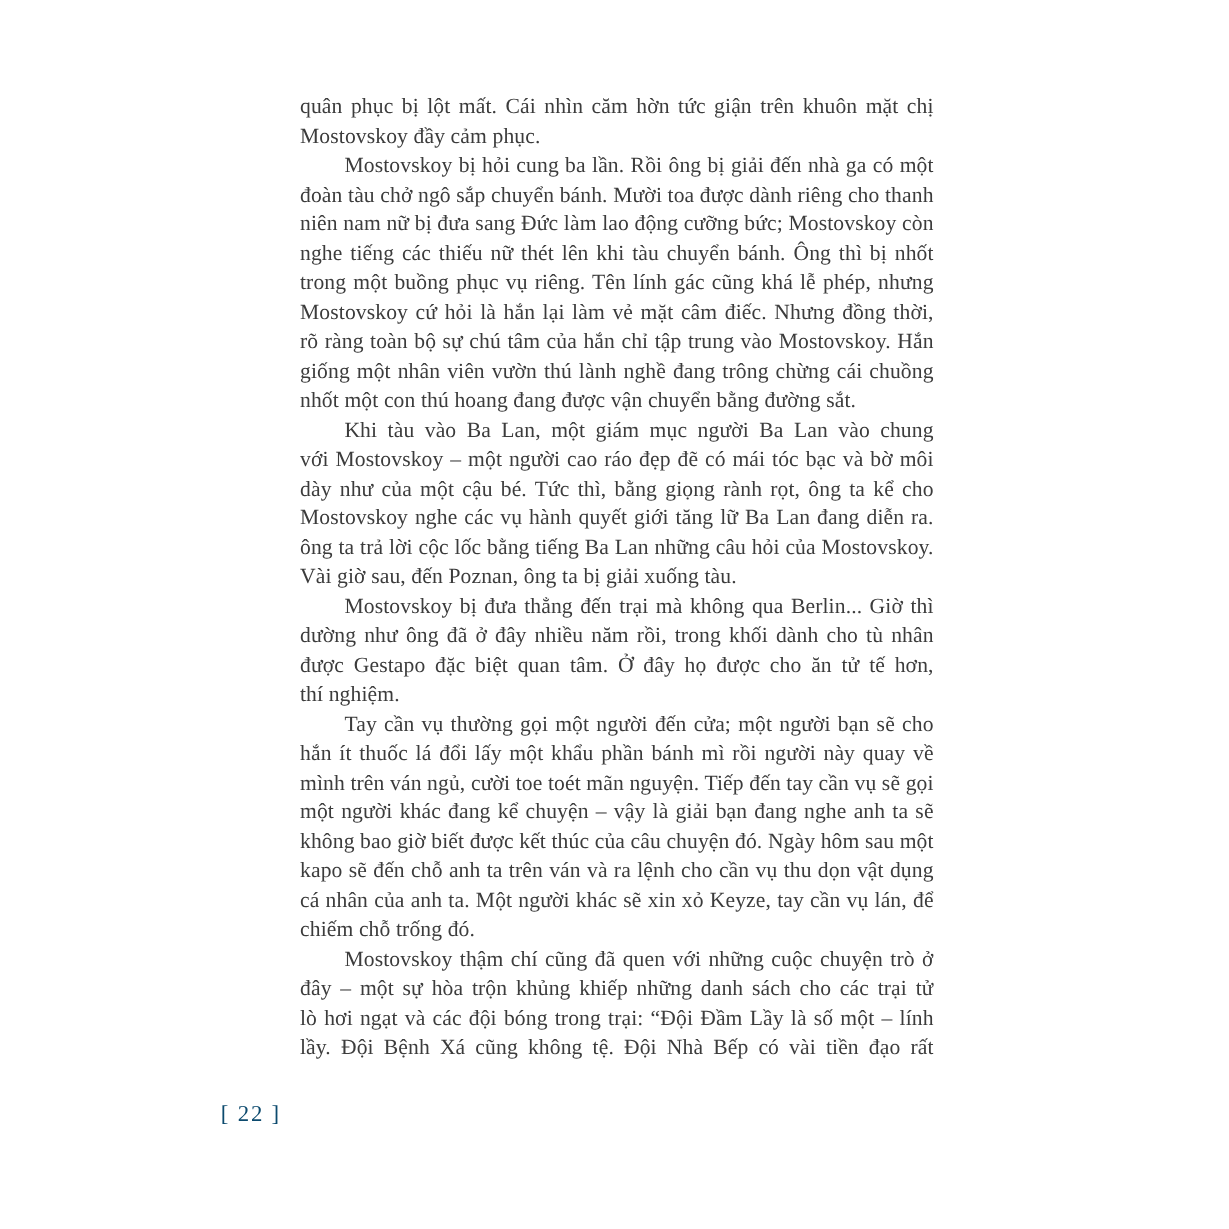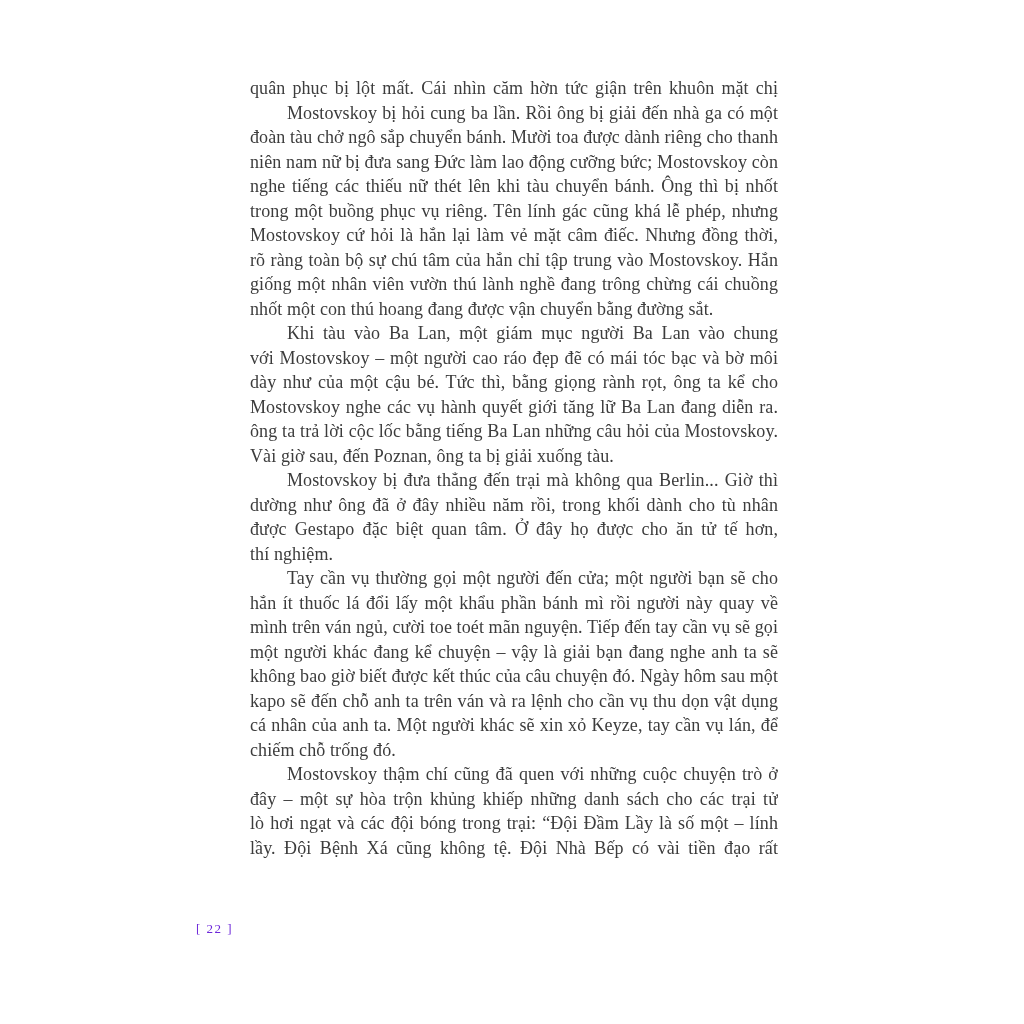--- a/index.html
+++ b/index.html
@@ -35,36 +35,37 @@
     letter-spacing: 0.1px;
   }
   .line.j {
     text-align-last: justify;
   }
   .line.ind {
     text-indent: 37px;
   }
   .page-number {
     position: absolute;
-    left: 196px;
+    left: 184px;
     top: 917px;
     height: 24.5px;
     line-height: 24.5px;
-    font-size: 13px;
-    color: #6d28d9;
+    font-size: 19px;
+    color: #0c4a6e;
     letter-spacing: 1.5px;
   }
 </style>
 </head>
 <body>
 
 <div class="book-page">
   <div class="page-number">[ 22 ]</div>
   <div class="text-column">
       <div class="line j">quân phục bị lột mất. Cái nhìn căm hờn tức giận trên khuôn mặt chị khiến</div>
+      <div class="line">Mostovskoy đầy cảm phục.</div>
       <div class="line j ind">Mostovskoy bị hỏi cung ba lần. Rồi ông bị giải đến nhà ga có một</div>
       <div class="line j">đoàn tàu chở ngô sắp chuyển bánh. Mười toa được dành riêng cho thanh</div>
       <div class="line j">niên nam nữ bị đưa sang Đức làm lao động cưỡng bức; Mostovskoy còn</div>
       <div class="line j">nghe tiếng các thiếu nữ thét lên khi tàu chuyển bánh. Ông thì bị nhốt</div>
       <div class="line j">trong một buồng phục vụ riêng. Tên lính gác cũng khá lễ phép, nhưng</div>
       <div class="line j">Mostovskoy cứ hỏi là hắn lại làm vẻ mặt câm điếc. Nhưng đồng thời,</div>
       <div class="line j">rõ ràng toàn bộ sự chú tâm của hắn chỉ tập trung vào Mostovskoy. Hắn</div>
       <div class="line j">giống một nhân viên vườn thú lành nghề đang trông chừng cái chuồng</div>
       <div class="line">nhốt một con thú hoang đang được vận chuyển bằng đường sắt.</div>
       <div class="line j ind">Khi tàu vào Ba Lan, một giám mục người Ba Lan vào chung buồng</div>

